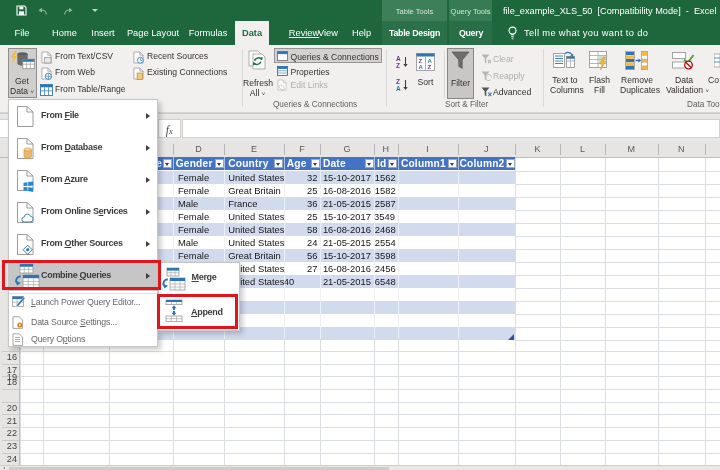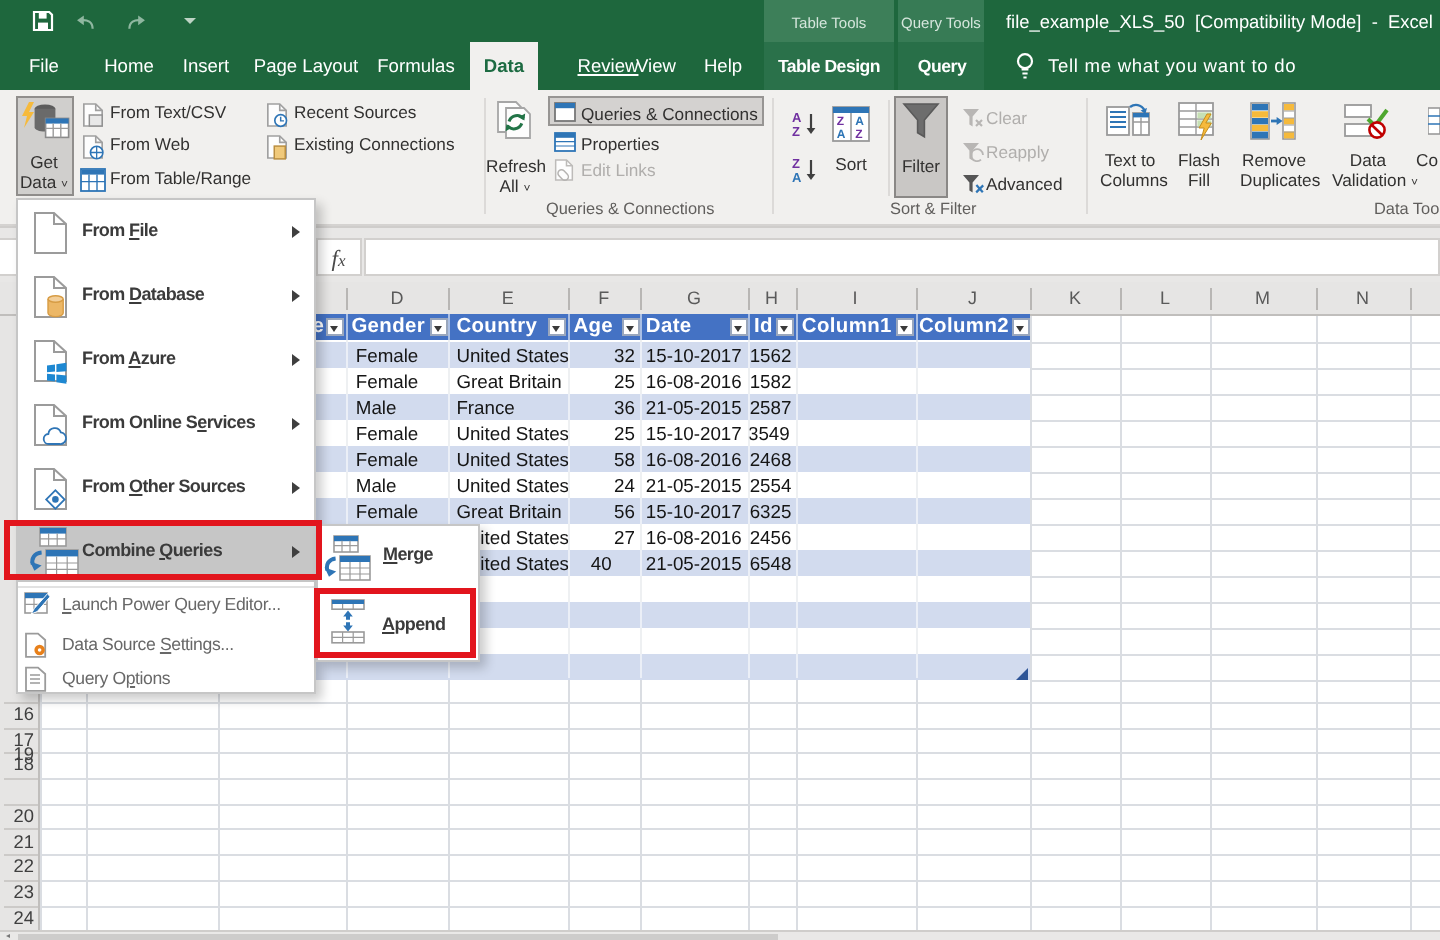--- a/index.html
+++ b/index.html
@@ -179,30 +179,30 @@
 <div class="cell" style="left:177.9px;top:235.5px">Male</div>
 <div class="cell" style="left:228.2px;top:235.5px">United States</div>
 <div class="cell" style="left:283.7px;top:235.5px;width:33.8px;text-align:right">24</div>
 <div class="cell" style="left:322.9px;top:235.5px">21-05-2015</div>
 <div class="cell" style="left:374px;top:235.5px;width:21.7px;text-align:right">2554</div>
 <div class="abs" style="left:150px;top:248.5px;width:365px;height:13.0px;background:#d2dbee"></div>
 <div class="cell" style="left:177.9px;top:248.5px">Female</div>
 <div class="cell" style="left:228.2px;top:248.5px">Great Britain</div>
 <div class="cell" style="left:283.7px;top:248.5px;width:33.8px;text-align:right">56</div>
 <div class="cell" style="left:322.9px;top:248.5px">15-10-2017</div>
-<div class="cell" style="left:374px;top:248.5px;width:21.7px;text-align:right">6325</div>
+<div class="cell" style="left:374px;top:248.5px;width:21.7px;text-align:right">3598</div>
 <div class="cell" style="left:177.9px;top:261.5px">Female</div>
 <div class="cell" style="left:228.2px;top:261.5px">United States</div>
 <div class="cell" style="left:283.7px;top:261.5px;width:33.8px;text-align:right">27</div>
 <div class="cell" style="left:322.9px;top:261.5px">16-08-2016</div>
 <div class="cell" style="left:374px;top:261.5px;width:21.7px;text-align:right">2456</div>
 <div class="abs" style="left:150px;top:274.5px;width:365px;height:13.0px;background:#d2dbee"></div>
 <div class="cell" style="left:177.9px;top:274.5px">Female</div>
 <div class="cell" style="left:228.2px;top:274.5px">United States</div>
-<div class="cell" style="left:283.7px;top:274.5px;width:33.8px;text-align:center">40</div>
+<div class="cell" style="left:283.7px;top:274.5px;width:33.8px;text-align:left">40</div>
 <div class="cell" style="left:322.9px;top:274.5px">21-05-2015</div>
 <div class="cell" style="left:374px;top:274.5px;width:21.7px;text-align:right">6548</div>
 <div class="abs" style="left:150px;top:300.5px;width:365px;height:13.0px;background:#d2dbee"></div>
 <div class="abs" style="left:150px;top:326.5px;width:365px;height:13.0px;background:#d2dbee"></div>
 <div class="abs" style="left:172.9px;top:157.4px;width:1px;height:182.1px;background:rgba(255,255,255,.55)"></div>
 <div class="abs" style="left:224.2px;top:157.4px;width:1px;height:182.1px;background:rgba(255,255,255,.55)"></div>
 <div class="abs" style="left:283.7px;top:157.4px;width:1px;height:182.1px;background:rgba(255,255,255,.55)"></div>
 <div class="abs" style="left:320.1px;top:157.4px;width:1px;height:182.1px;background:rgba(255,255,255,.55)"></div>
 <div class="abs" style="left:374px;top:157.4px;width:1px;height:182.1px;background:rgba(255,255,255,.55)"></div>
 <div class="abs" style="left:397.5px;top:157.4px;width:1px;height:182.1px;background:rgba(255,255,255,.55)"></div>

